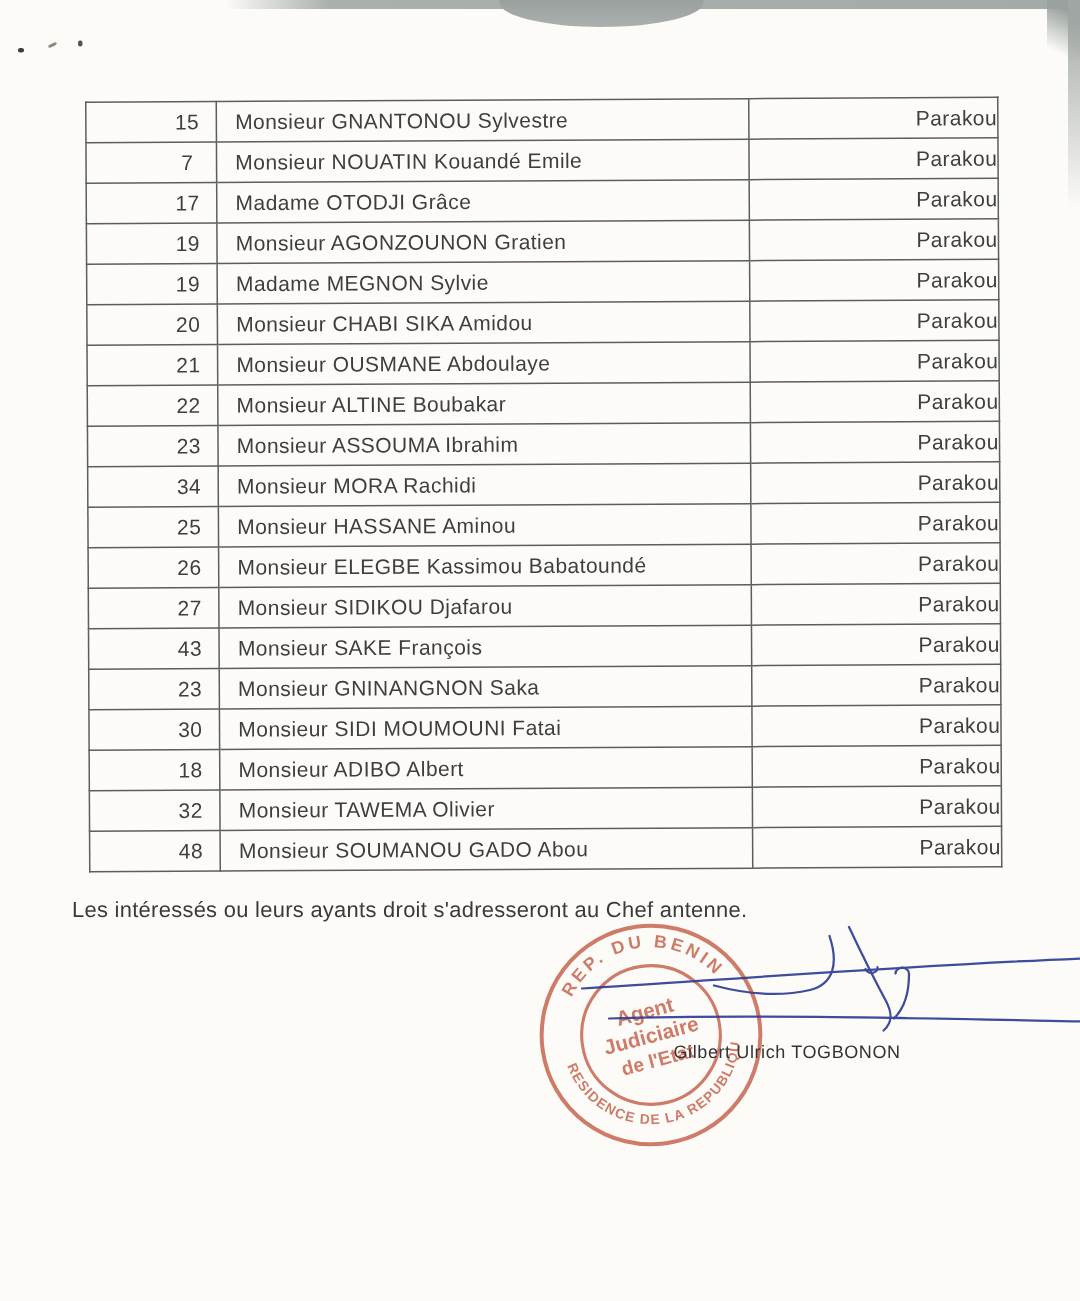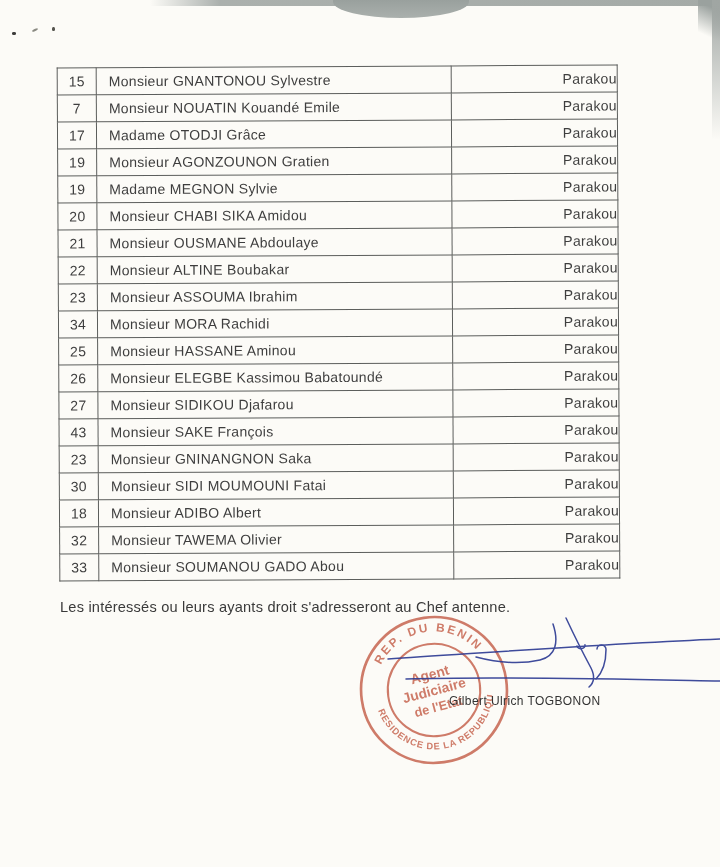--- a/index.html
+++ b/index.html
@@ -40,27 +40,27 @@
     transform:rotate(-0.3deg);
   }
   .doc-table td {
     border:1px solid #5c5e5c;
     height:26px;
     font-size:14px;
     color:#3e3e3e;
     letter-spacing:0.3px;
     padding:0;
   }
-  td.cell-num  { width:38px;  text-align:center; }
+  td.cell-num  { width:38px;  text-align:center;padding-left:48px; }
   td.cell-name { width:342px; padding-left:12px; }
   td.cell-city { width:165px; text-align:right; }
 
   
   .footer-note {
-    position:absolute; left:60px; top:599px;
+    position:absolute; left:48px; top:599px;
     font-size:14.6px; color:#3a3a3a; letter-spacing:0.2px;
   }
   .stamp {
     position:absolute; left:357px; top:613px;
     width:154px; height:154px;
     opacity:0.82;
     transform:rotate(-8deg);
   }
   .stamp text { font-family:"Liberation Sans", sans-serif; }
   .signature-svg {
@@ -169,21 +169,21 @@
         <td class="cell-num">18</td>
         <td class="cell-name">Monsieur ADIBO Albert</td>
         <td class="cell-city">Parakou</td>
       </tr>
       <tr>
         <td class="cell-num">32</td>
         <td class="cell-name">Monsieur TAWEMA Olivier</td>
         <td class="cell-city">Parakou</td>
       </tr>
       <tr>
-        <td class="cell-num">33</td>
+        <td class="cell-num">48</td>
         <td class="cell-name">Monsieur SOUMANOU GADO Abou</td>
         <td class="cell-city">Parakou</td>
       </tr>
     </tbody>
 </table>
 
 <div class="footer-note">Les intéressés ou leurs ayants droit s'adresseront au Chef antenne.</div>
 
 <svg class="stamp" viewBox="0 0 150 150">
   <defs>

